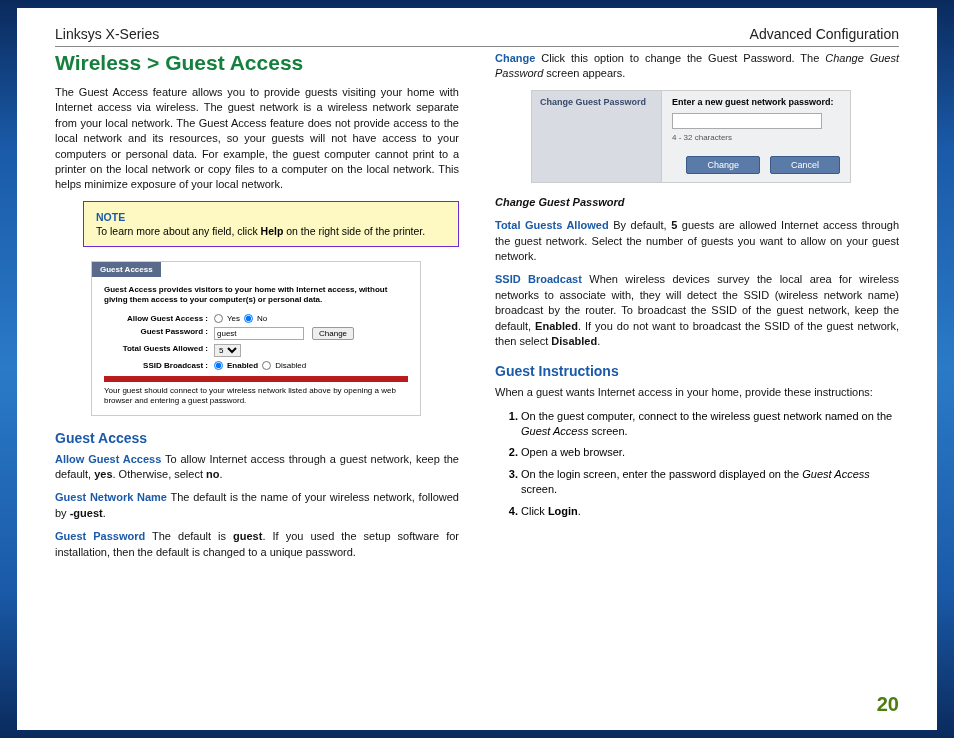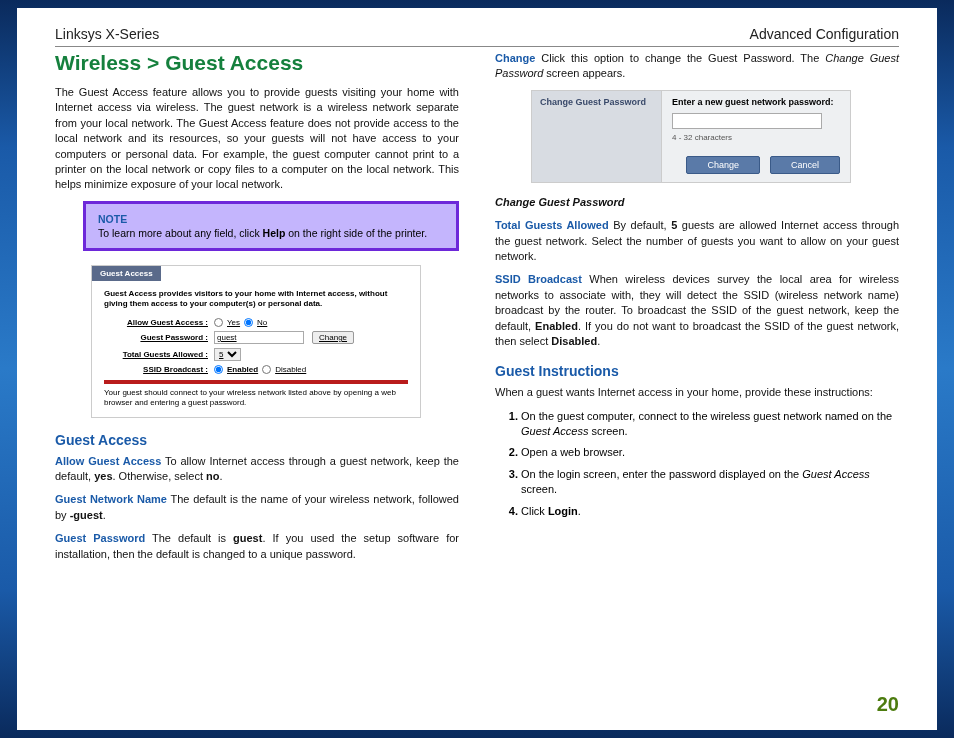--- a/index.html
+++ b/index.html
@@ -27,22 +27,22 @@
     margin-bottom: 4px;
     font-size: 14px;
     color: #222;
   }
   .columns { display: flex; gap: 36px; }
   .col { flex: 1; min-width: 0; }
   h1 { color: #15803d; font-size: 21px; font-weight: 600; margin-bottom: 10px; }
   h2 { color: #1a5aa8; font-size: 14px; font-weight: 700; margin: 14px 0 6px; }
   p { font-size: 11px; line-height: 1.4; color: #111; margin-bottom: 8px; text-align: justify; }
   .note-box {
-    border: 3px solid #6d28d9;
-    background: #c4b5fd;
+    border: 1px solid #6d28d9;
+    background: #fef9c3;
     margin: 8px 0 14px 28px;
     padding: 8px 12px;
     font-size: 10.5px;
     line-height: 1.35;
   }
   .note-title { color: #1a5aa8; font-weight: 700; font-size: 10.5px; }
   .term { color: #1a5aa8; font-weight: 700; }
   .b { font-weight: 700; }
   .i { font-style: italic; }
   .bi { font-weight: 700; font-style: italic; }
@@ -58,28 +58,28 @@
   .shot1 {
     width: 330px; margin: 4px 0 10px 36px; border: 1px solid #ccc;
     font-size: 8px; background: #fff;
   }
   .shot1-tab {
     display: inline-block; background: #5a6a8a; color: #fff;
     padding: 3px 8px; font-weight: 700;
   }
   .shot1-body { padding: 8px 12px; }
   .shot1-desc { font-weight: 700; margin-bottom: 8px; line-height: 1.3; }
-  .shot1-row { display: flex; align-items: center; margin-bottom: 4px; text-decoration: underline; }
+  .shot1-row { display: flex; margin-bottom: 4px; }
   .shot1-label { width: 110px; text-align: right; font-weight: 700; padding-right: 6px; }
   .shot1-val { display: flex; align-items: center; gap: 4px; }
   .shot1 input[type=text] { width: 90px; font-size: 8px; border: 1px solid #aaa; padding: 1px 2px;}
   .shot1 select { font-size: 8px; border: 1px solid #aaa; }
   .shot1 input[type=radio] { width: 9px; height: 9px; }
   .shot1-btn { font-size: 8px; border: 1px solid #999; background: #eee; padding: 1px 6px; border-radius: 2px; cursor: pointer; }
-  .shot1-foot { border-top: 4px solid #b91c1c; margin-top: 6px; padding-top: 4px; line-height: 1.3; }
+  .shot1-foot { border-top: 6px solid #b91c1c; margin-top: 6px; padding-top: 4px; line-height: 1.3; }
 
   
   .shot2 {
     width: 320px; margin: 6px 0 12px 36px; border: 1px solid #ccc;
     font-size: 9px; background: #eef0f2; display: flex;
   }
   .shot2-left {
     width: 130px; background: #d8dce2; border-right: 1px solid #ccc;
     padding: 6px 8px; color: #3a4a6a; font-weight: 700;
   }

